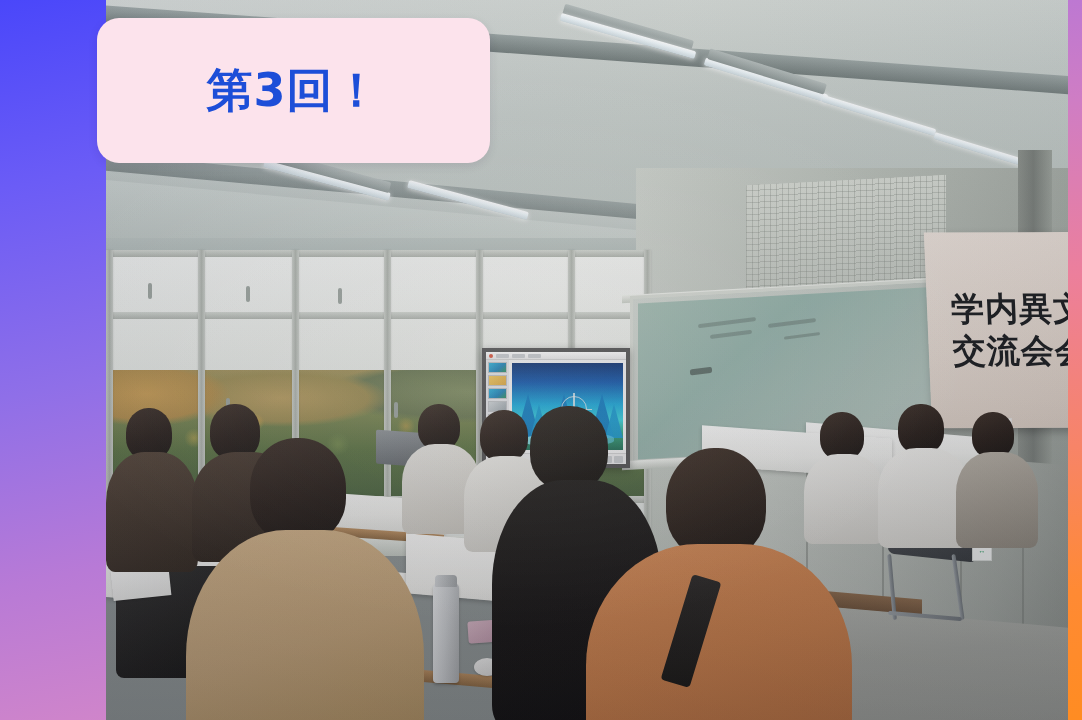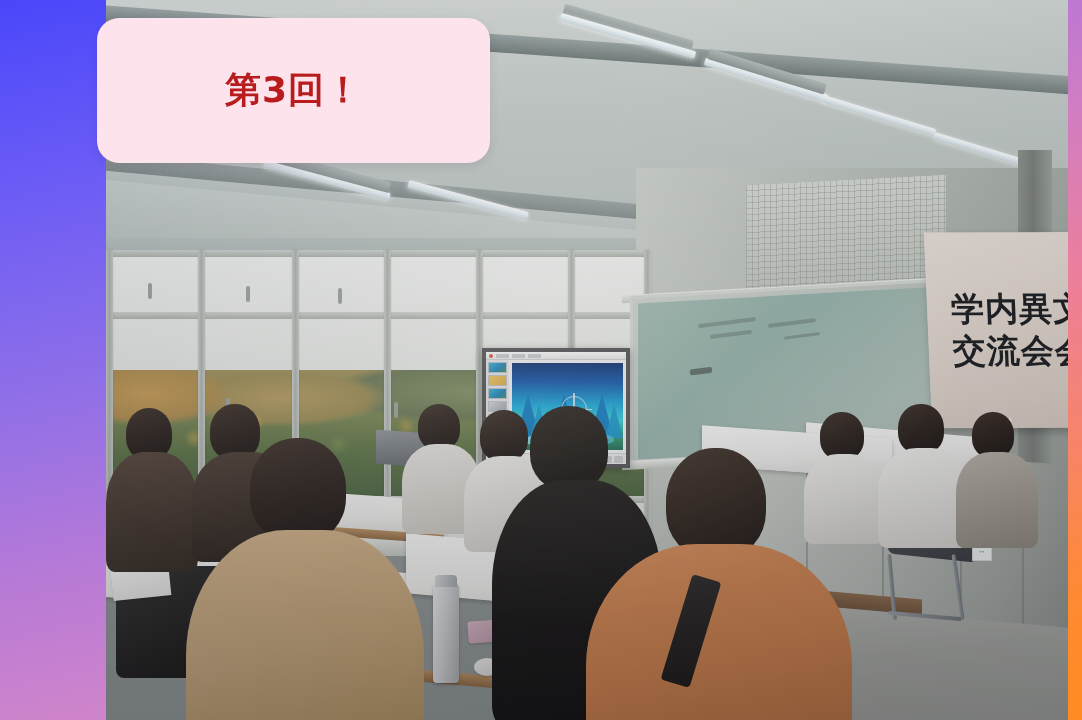--- a/index.html
+++ b/index.html
@@ -464,23 +464,23 @@
     background: #fce3ec;
     border-radius: 22px;
     display: flex;
     align-items: center;
     justify-content: center;
     z-index: 10;
     box-shadow: 0 3px 10px rgba(40,20,60,.10);
   }
   #title-text {
     font-family: "DejaVu Sans", "Liberation Sans", sans-serif;
-    font-size: 36px;
+    font-size: 46px;
     font-weight: 800;
-    color: #b91c1c;
+    color: #1d4ed8;
     letter-spacing: 1px;
     white-space: nowrap;
   }
 </style>
 </head>
 <body>
 
 <div id="slide-root">
 
   <div id="photo">

